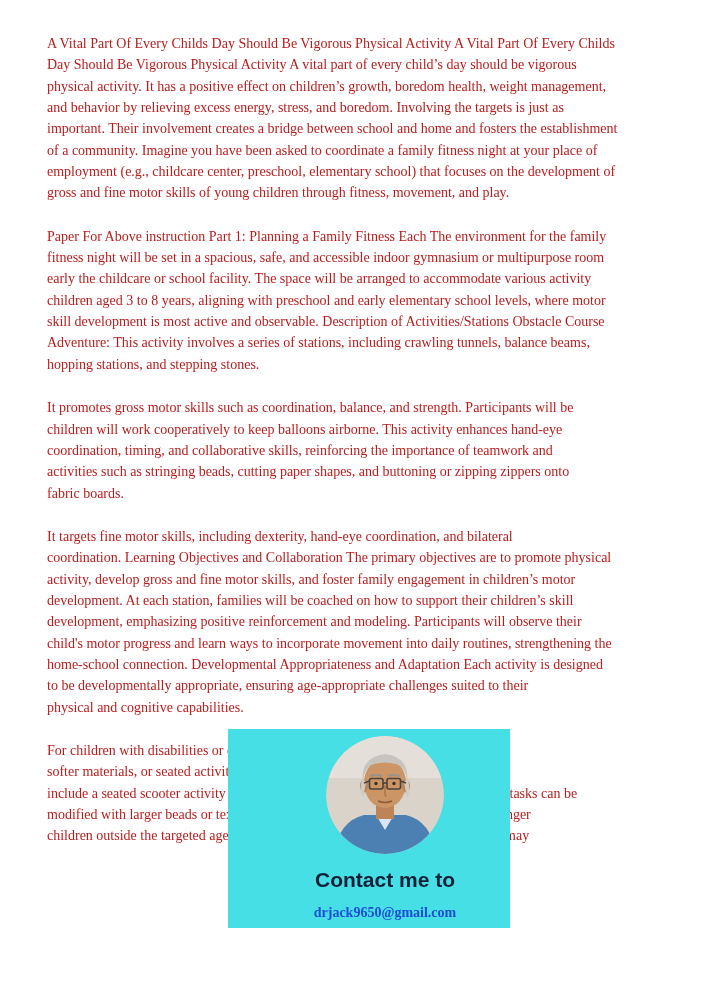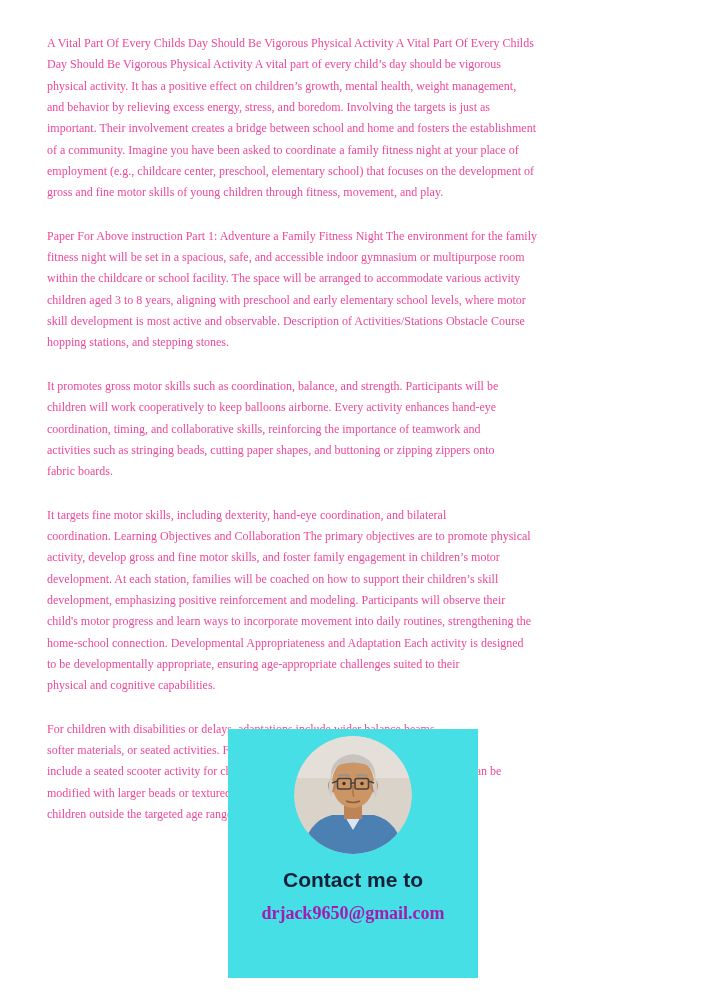--- a/index.html
+++ b/index.html
@@ -12,83 +12,85 @@
     overflow: hidden;
   }
   .document {
     position: absolute;
     left: 47px;
     top: 33px;
     color: #000000;
   }
   .paragraph { margin: 0 0 22px 0; }
   .line {
-    font-size: 12px;
+    font-size: 14px;
     line-height: 21.35px;
     white-space: pre;
-    color: #ec4899;
+    color: #b91c1c;
   }
   .overlay {
     position: absolute;
     left: 228px;
     top: 729px;
     width: 250px;
-    height: 249px;
+    height: 199px;
     z-index: 5;
     text-align: center;
+    padding-left: 32px;
   }
   .overlay-photo {
     width: 118px;
     height: 118px;
     border-radius: 50%;
     overflow: hidden;
     margin: 7px auto 0 auto;
     display: block;
   }
   .overlay-heading {
     font-family: "Liberation Sans", sans-serif;
     font-weight: bold;
     font-size: 21px;
     line-height: 28px;
     margin-top: 12px;
   }
   .overlay-email {
     font-family: "Liberation Serif", serif;
     font-weight: bold;
-    font-size: 18px;
+    font-size: 14px;
     line-height: 22px;
     margin-top: 8px;
-    color: #a21caf;
+    color: #1d4ed8;
   }
 </style>
 </head>
 <body>
 
 <div class="document">
     <div class="paragraph">
       <div class="line">A Vital Part Of Every Childs Day Should Be Vigorous Physical Activity A Vital Part Of Every Childs</div>
       <div class="line">Day Should Be Vigorous Physical Activity A vital part of every child’s day should be vigorous</div>
-      <div class="line">physical activity. It has a positive effect on children’s growth, mental health, weight management,</div>
+      <div class="line">physical activity. It has a positive effect on children’s growth, boredom health, weight management,</div>
       <div class="line">and behavior by relieving excess energy, stress, and boredom. Involving the targets is just as</div>
       <div class="line">important. Their involvement creates a bridge between school and home and fosters the establishment</div>
       <div class="line">of a community. Imagine you have been asked to coordinate a family fitness night at your place of</div>
       <div class="line">employment (e.g., childcare center, preschool, elementary school) that focuses on the development of</div>
       <div class="line">gross and fine motor skills of young children through fitness, movement, and play.</div>
     </div>
     <div class="paragraph">
-      <div class="line">Paper For Above instruction Part 1: Adventure a Family Fitness Night The environment for the family</div>
+      <div class="line">Paper For Above instruction Part 1: Planning a Family Fitness Each The environment for the family</div>
       <div class="line">fitness night will be set in a spacious, safe, and accessible indoor gymnasium or multipurpose room</div>
-      <div class="line">within the childcare or school facility. The space will be arranged to accommodate various activity</div>
+      <div class="line">early the childcare or school facility. The space will be arranged to accommodate various activity</div>
       <div class="line">children aged 3 to 8 years, aligning with preschool and early elementary school levels, where motor</div>
       <div class="line">skill development is most active and observable. Description of Activities/Stations Obstacle Course</div>
+      <div class="line">Adventure: This activity involves a series of stations, including crawling tunnels, balance beams,</div>
       <div class="line">hopping stations, and stepping stones.</div>
     </div>
     <div class="paragraph">
       <div class="line">It promotes gross motor skills such as coordination, balance, and strength. Participants will be</div>
-      <div class="line">children will work cooperatively to keep balloons airborne. Every activity enhances hand-eye</div>
+      <div class="line">children will work cooperatively to keep balloons airborne. This activity enhances hand-eye</div>
       <div class="line">coordination, timing, and collaborative skills, reinforcing the importance of teamwork and</div>
       <div class="line">activities such as stringing beads, cutting paper shapes, and buttoning or zipping zippers onto</div>
       <div class="line">fabric boards.</div>
     </div>
     <div class="paragraph">
       <div class="line">It targets fine motor skills, including dexterity, hand-eye coordination, and bilateral</div>
       <div class="line">coordination. Learning Objectives and Collaboration The primary objectives are to promote physical</div>
       <div class="line">activity, develop gross and fine motor skills, and foster family engagement in children’s motor</div>
       <div class="line">development. At each station, families will be coached on how to support their children’s skill</div>
       <div class="line">development, emphasizing positive reinforcement and modeling. Participants will observe their</div>

